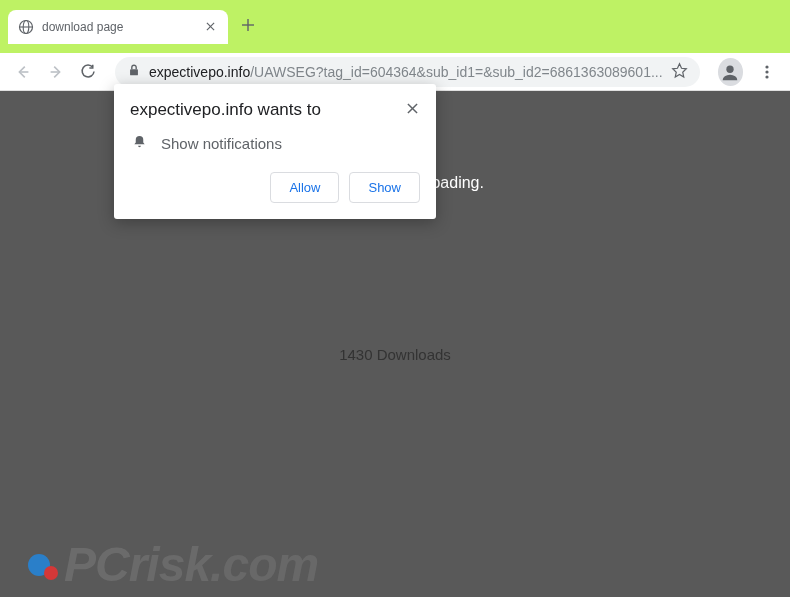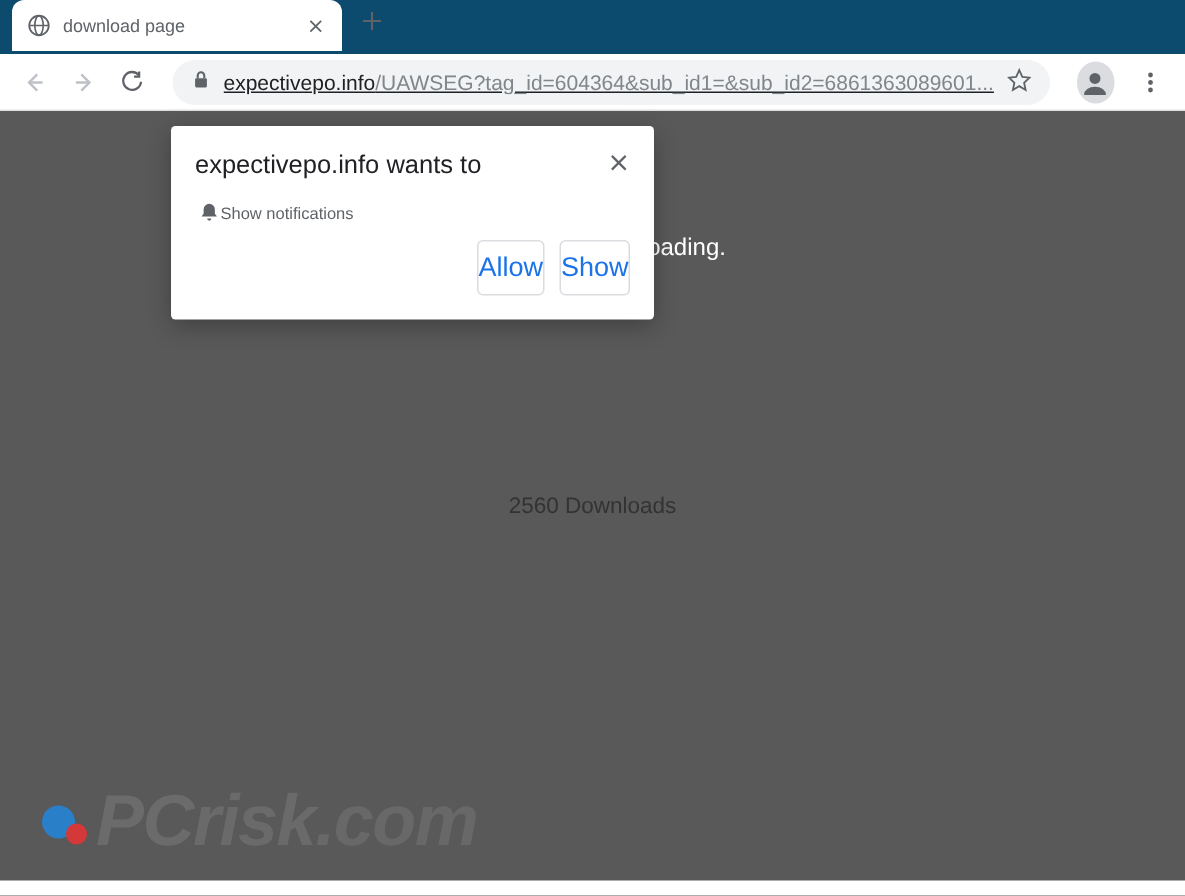--- a/index.html
+++ b/index.html
@@ -2,53 +2,53 @@
 <html><head>
 <meta charset="utf-8">
 <style>
 * { margin: 0; padding: 0; box-sizing: border-box; font-family: 'Segoe UI', Arial, sans-serif; }
 body { width: 790px; height: 597px; background: #fff; overflow: hidden; position: relative; }
 .window-controls { position: absolute; top: 0; right: 0; display: flex; }
 .window-btn { width: 46px; height: 30px; display: flex; align-items: center; justify-content: center; color: #000; }
 .window-btn svg { width: 12px; height: 12px; }
 
 
-.tab-strip { height: 36px; background: #0c4a6e; display: flex; align-items: flex-start; padding-left: 8px; position: relative; }
+.tab-strip { height: 53px; background: #bef264; display: flex; align-items: center; padding-left: 8px; position: relative; }
 .tab { height: 34px; width: 220px; background: #fff; border-radius: 8px 8px 0 0; display: flex; align-items: center; padding: 0 10px; gap: 8px; font-size: 12px; color: #5f6368; }
 .tab-favicon { width: 16px; height: 16px; display: flex; align-items: center; justify-content: center; }
 .tab-title { flex: 1; white-space: nowrap; overflow: hidden; }
 .tab-close { width: 16px; height: 16px; display: flex; align-items: center; justify-content: center; color: #5f6368; border-radius: 50%; }
 .new-tab { width: 28px; height: 28px; display: flex; align-items: center; justify-content: center; color: #5f6368; margin-left: 6px; margin-bottom: 3px; }
 
 
 .toolbar { height: 38px; background: #fff; display: flex; align-items: center; padding: 0 8px; gap: 4px; border-bottom: 1px solid #e0e0e0; }
 .nav-btn { width: 32px; height: 32px; display: flex; align-items: center; justify-content: center; color: #5f6368; border-radius: 50%; }
 .nav-btn.disabled { color: #bdc1c6; }
-.omnibox { flex: 1; height: 30px; background: #f1f3f4; border-radius: 15px; display: flex; align-items: center; padding: 0 12px; gap: 8px; font-size: 14px; color: #202124; margin: 0 8px; text-decoration: underline; }
+.omnibox { flex: 1; height: 30px; background: #f1f3f4; border-radius: 15px; display: flex; align-items: center; padding: 0 12px; gap: 8px; font-size: 14px; color: #202124; margin: 0 8px; }
 .omnibox-lock { color: #5f6368; }
 .omnibox-text { flex: 1; white-space: nowrap; overflow: hidden; }
 .omnibox-domain { color: #202124; }
 .omnibox-path { color: #80868b; }
 .omnibox-star { color: #5f6368; }
 .avatar { width: 28px; height: 28px; border-radius: 50%; background: #dadce0; display: flex; align-items: center; justify-content: center; color: #5f6368; margin: 0 6px; }
 
 
 .content { position: relative; height: 513px; background: #595959; overflow: hidden; }
 .page-title { color: #fff; font-size: 20px; font-weight: bold; text-align: center; padding-top: 56px; }
 .page-sub { color: #fff; font-size: 16px; text-align: center; padding-top: 4px; }
 .downloads-count { color: #333; font-size: 15px; text-align: center; margin-top: 154px; }
 
 
 .popup { position: absolute; top: 84px; left: 114px; width: 322px; background: #fff; border-radius: 3px; box-shadow: 0 4px 16px rgba(0,0,0,0.28); padding: 16px; z-index: 10; }
 .popup-title { font-size: 17px; color: #202124; margin-bottom: 14px; display: flex; justify-content: space-between; }
 .popup-close { color: #5f6368; width: 16px; height: 16px; display: flex; align-items: center; justify-content: center; cursor: pointer; }
-.popup-row { display: flex; align-items: center; gap: 0; font-size: 11px; color: #5f6368; margin-bottom: 8px; padding-left: 2px; }
+.popup-row { display: flex; align-items: center; gap: 14px; font-size: 15px; color: #5f6368; margin-bottom: 20px; padding-left: 2px; }
 .popup-bell { color: #5f6368; }
 .popup-actions { display: flex; justify-content: flex-end; gap: 10px; }
-.popup-btn { padding: 7px 0; border: 1px solid #dadce0; border-radius: 4px; background: #fff; color: #1a73e8; font-size: 18px; font-weight: 500; cursor: pointer; }
+.popup-btn { padding: 7px 18px; border: 1px solid #dadce0; border-radius: 4px; background: #fff; color: #1a73e8; font-size: 13px; font-weight: 500; cursor: pointer; }
 
 
 .watermark { position: absolute; bottom: 12px; left: 28px; display: flex; align-items: center; }
 .wm-logo { display: flex; align-items: center; margin-right: 6px; }
 .wm-dot-blue { width: 22px; height: 22px; border-radius: 50%; background: #2a7fc9; }
 .wm-dot-red { width: 14px; height: 14px; border-radius: 50%; background: #d43838; margin-left: -6px; margin-top: 16px; }
 .wm-text { font-size: 48px; font-weight: bold; font-style: italic; color: rgba(120,120,120,0.5); letter-spacing: -1px; }
 .wm-pc { color: rgba(120,120,120,0.6); }
 .wm-risk { color: rgba(120,120,120,0.55); }
 .wm-com { color: rgba(120,120,120,0.5); }
@@ -146,21 +146,21 @@
         <circle cx="8" cy="3" r="1.6" fill="currentColor"></circle>
         <circle cx="8" cy="8" r="1.6" fill="currentColor"></circle>
         <circle cx="8" cy="13" r="1.6" fill="currentColor"></circle>
       </svg>
   </div>
 </div>
 
 <div class="content">
   <div class="page-title">NLOAD!</div>
   <div class="page-sub">ons to start downloading.</div>
-  <div class="downloads-count">2560 Downloads</div>
+  <div class="downloads-count">1430 Downloads</div>
 
   <div class="watermark">
     <div class="wm-logo">
       <div class="wm-dot-blue"></div>
       <div class="wm-dot-red"></div>
     </div>
     <div class="wm-text">
       <span class="wm-pc">PC</span><span class="wm-risk">risk</span><span class="wm-com">.com</span>
     </div>
   </div>

